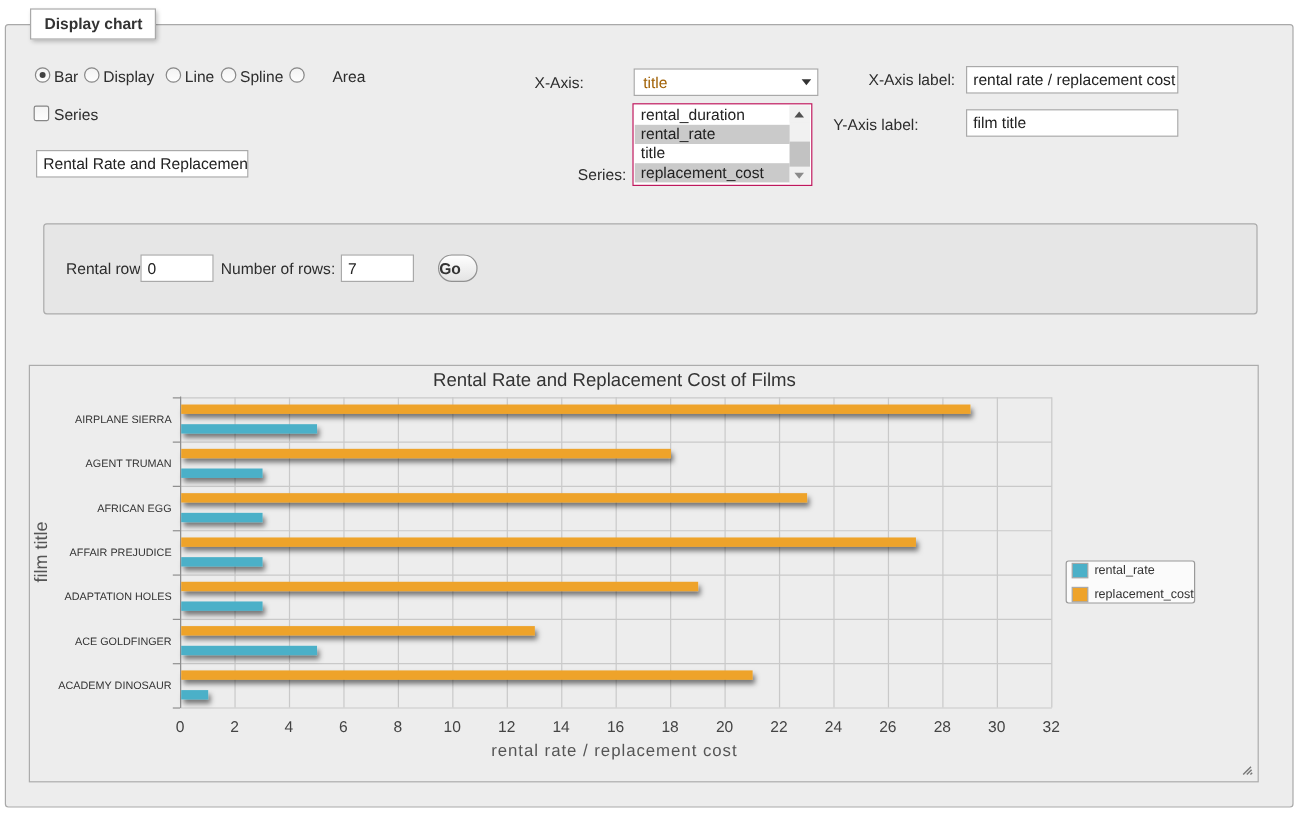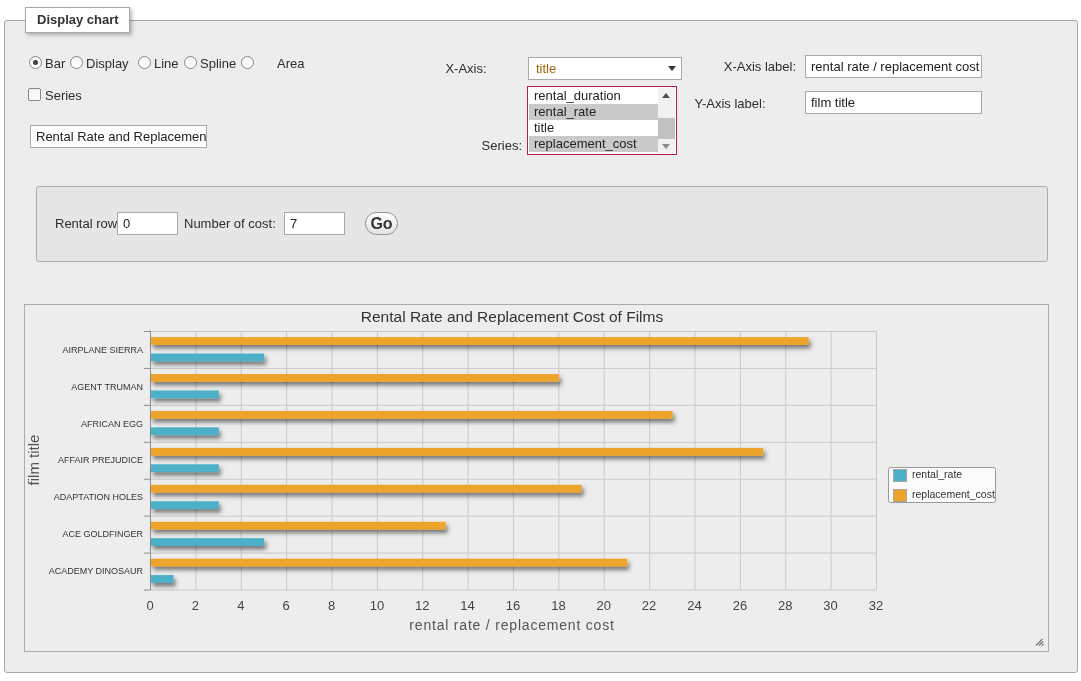--- a/index.html
+++ b/index.html
@@ -16,21 +16,21 @@
 .selarrow{width:0;height:0;border-left:4px solid transparent;border-right:4px solid transparent;border-top:5px solid #333;}
 .listbox{background:#fff;border:1px solid #be185d;}
 .opt{position:absolute;left:1px;font-size:13px;color:#222;line-height:16px;padding-left:5px;width:126px;}
 .optsel{background:#cacaca;}
 .sbar{position:absolute;top:1px;right:1px;width:17px;background:#f1f1f1;}
 .sbtn{position:absolute;left:0;width:17px;height:14px;background:#f1f1f1;}
 .tri-up{position:absolute;left:4px;top:5px;width:0;height:0;border-left:4px solid transparent;border-right:4px solid transparent;border-bottom:5px solid #505050;}
 .tri-dn{position:absolute;left:4px;top:5px;width:0;height:0;border-left:4px solid transparent;border-right:4px solid transparent;border-top:5px solid #8b8b8b;}
 .thumb{position:absolute;left:0;width:17px;background:#c2c2c2;}
 .midbox{left:36px;top:186px;width:1010px;height:74px;background:#e6e6e6;border:1px solid #ababab;border-radius:3px;}
-.gobtn{left:365px;top:212px;width:31px;height:21px;border:1px solid #919191;border-radius:12px;background:linear-gradient(#fefefe,#e4e4e4);font-size:16px;font-weight:bold;color:#333;text-align:center;line-height:21px;}
+.gobtn{left:365px;top:212px;width:31px;height:21px;border:1px solid #919191;border-radius:12px;background:linear-gradient(#fefefe,#e4e4e4);font-size:13px;font-weight:bold;color:#333;line-height:21px;}
 .chart{left:24px;top:304px;width:1023px;height:346px;border:1px solid #acacac;background:#ededed;}
 </style>
 </head>
 <body>
 <div id="wrap">
   <div class="abs fieldset"></div>
 
   <div class="abs radio" style="left:29px;top:56px;">
       <div class="dot"></div>
     </div>
@@ -71,21 +71,21 @@
   </div>
 
   <div class="abs lbl" style="left:666px;top:60px;width:130px;text-align:right;">X-Axis label:</div>
   <div class="abs tinput" style="left:805px;top:55px;width:170px;height:21px;">rental rate / replacement cost</div>
   <div class="abs lbl" style="left:665px;top:97px;width:130px;text-align:center;">Y-Axis label:</div>
   <div class="abs tinput" style="left:805px;top:91px;width:170px;height:21px;">film title</div>
 
   <div class="abs midbox"></div>
   <div class="abs lbl" style="left:55px;top:217px;">Rental row:</div>
   <div class="abs tinput" style="left:117px;top:212px;width:54px;height:21px;">0</div>
-  <div class="abs lbl" style="left:184px;top:217px;">Number of cost:</div>
+  <div class="abs lbl" style="left:184px;top:217px;">Number of rows:</div>
   <div class="abs tinput" style="left:284px;top:212px;width:54px;height:21px;">7</div>
   <div class="abs gobtn">Go</div>
 
   <div class="abs flegend">Display chart</div>
 
   <div class="abs chart">
   <svg width="1022" height="345">
     <defs>
       <filter id="bsh" x="-20%" y="-60%" width="140%" height="260%">
         <feDropShadow dx="2" dy="3.5" stdDeviation="2.2" flood-color="#000000" flood-opacity="0.5"></feDropShadow>

